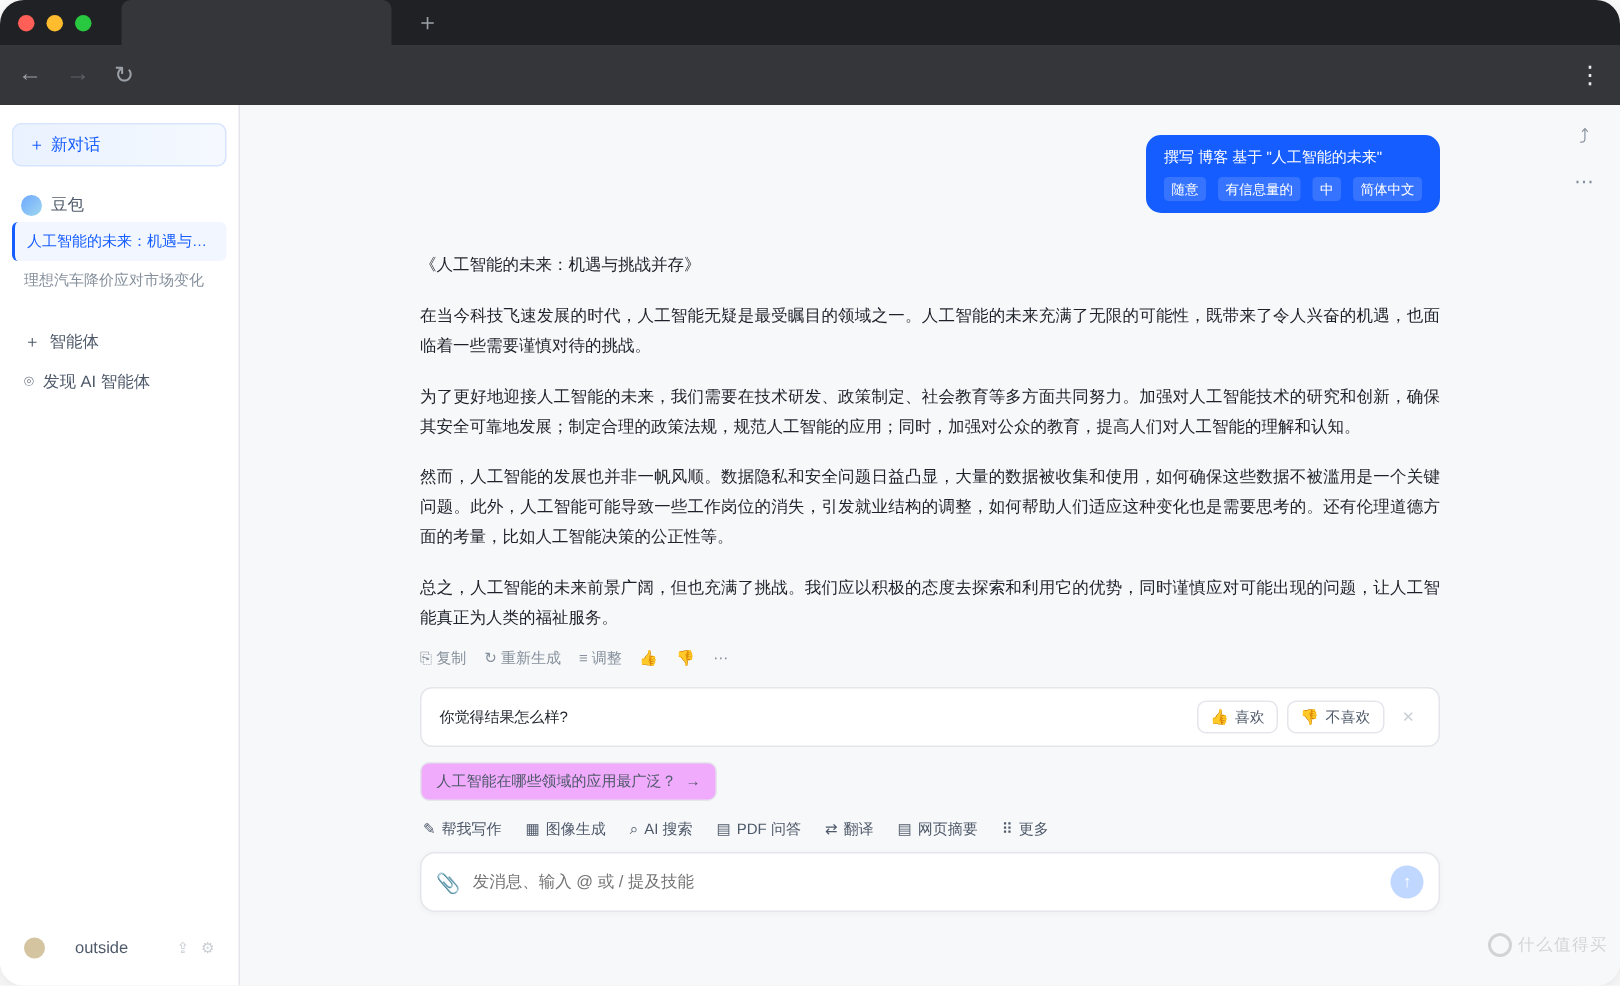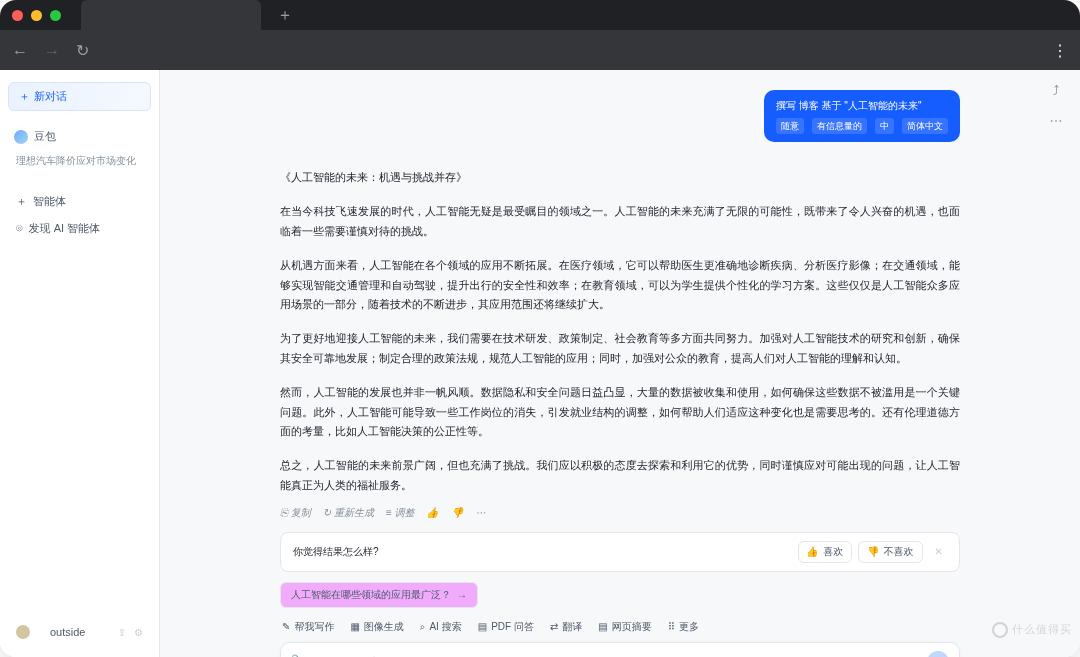--- a/index.html
+++ b/index.html
@@ -41,21 +41,21 @@
 
   .prompt-bubble { float:right; background:#165dff; color:#fff; border-radius:10px; padding:8px 12px; font-size:10px; line-height:1.6; margin-bottom:26px; text-align:left; max-width:260px;}
   .prompt-bubble .tags { margin-top:4px; display:flex; gap:8px; flex-wrap:wrap; font-size:9px;}
   .prompt-bubble .tag { background:rgba(255,255,255,0.14); border-radius:3px; padding:1px 5px;}
 
   .article { clear:both; font-size:11px; line-height:1.8; color:#1d2129; }
   .article .title { font-weight:400; margin-bottom:14px; }
   .article p { margin-bottom:14px; text-align:justify;}
 
   .article-actions { display:flex; gap:12px; align-items:center; color:#86909c; font-size:10px; margin-top:-4px; margin-bottom:12px;}
-  .act { cursor:pointer;font-style:italic; }
+  .act { cursor:pointer; }
 
   .feedback-box { border:1px solid #e5e6eb; border-radius:8px; padding:8px 12px; display:flex; align-items:center; font-size:10px; color:#1d2129; background:#fff; margin-bottom:10px;}
   .feedback-box .fb-spacer{flex:1;}
   .fb-btn { border:1px solid #e5e6eb; border-radius:6px; padding:3px 8px; margin-left:6px; display:flex; align-items:center; gap:4px; color:#4e5969; cursor:pointer;}
   .fb-close { margin-left:8px; color:#c9cdd4; cursor:pointer; padding:0 4px;}
 
   .suggestion { display:inline-flex; align-items:center; gap:6px; border:1px solid #e5e6eb; background:#f0abfc; border-radius:6px; padding:5px 10px; font-size:10px; color:#4e5969; margin-bottom:12px; cursor:pointer;}
 
   .tool-row { display:flex; gap:16px; align-items:center; font-size:10px; color:#4e5969; margin-bottom:8px; padding:0 2px;}
   .tool-item { display:flex; align-items:center; gap:4px; cursor:pointer;}
@@ -98,20 +98,23 @@
     <div class="sidebar">
       <div class="newchat">
         <span>＋</span>
         <span>新对话</span>
       </div>
 
       <div class="conv-group">
         <div class="conv-header">
           <div class="avatar-small"></div>
           <span>豆包</span>
+        </div>
+        <div class="conv-item active">
+          <span>人工智能的未来：机遇与挑…</span>
         </div>
         <div class="conv-item">
           <span>理想汽车降价应对市场变化</span>
         </div>
       </div>
 
       <div class="side-links">
         <div class="side-link">
           <span>＋</span>
           <span>智能体</span>
@@ -149,21 +152,20 @@
             <span class="tag">有信息量的</span>
             <span class="tag">中</span>
             <span class="tag">简体中文</span>
           </div>
         </div>
 
         
         <div class="article">
           <div class="title">《人工智能的未来：机遇与挑战并存》</div>
           <p>在当今科技飞速发展的时代，人工智能无疑是最受瞩目的领域之一。人工智能的未来充满了无限的可能性，既带来了令人兴奋的机遇，也面临着一些需要谨慎对待的挑战。</p>
-          <p>从机遇方面来看，人工智能在各个领域的应用不断拓展。在医疗领域，它可以帮助医生更准确地诊断疾病、分析医疗影像；在交通领域，能够实现智能交通管理和自动驾驶，提升出行的安全性和效率；在教育领域，可以为学生提供个性化的学习方案。这些仅仅是人工智能众多应用场景的一部分，随着技术的不断进步，其应用范围还将继续扩大。</p>
           <p>为了更好地迎接人工智能的未来，我们需要在技术研发、政策制定、社会教育等多方面共同努力。加强对人工智能技术的研究和创新，确保其安全可靠地发展；制定合理的政策法规，规范人工智能的应用；同时，加强对公众的教育，提高人们对人工智能的理解和认知。</p>
           <p>然而，人工智能的发展也并非一帆风顺。数据隐私和安全问题日益凸显，大量的数据被收集和使用，如何确保这些数据不被滥用是一个关键问题。此外，人工智能可能导致一些工作岗位的消失，引发就业结构的调整，如何帮助人们适应这种变化也是需要思考的。还有伦理道德方面的考量，比如人工智能决策的公正性等。</p>
           <p>总之，人工智能的未来前景广阔，但也充满了挑战。我们应以积极的态度去探索和利用它的优势，同时谨慎应对可能出现的问题，让人工智能真正为人类的福祉服务。</p>
         </div>
 
         
         <div class="article-actions">
           <span class="act">⎘ <span>复制</span></span>
           <span class="act">↻ <span>重新生成</span></span>
           <span class="act">≡ <span>调整</span></span>

